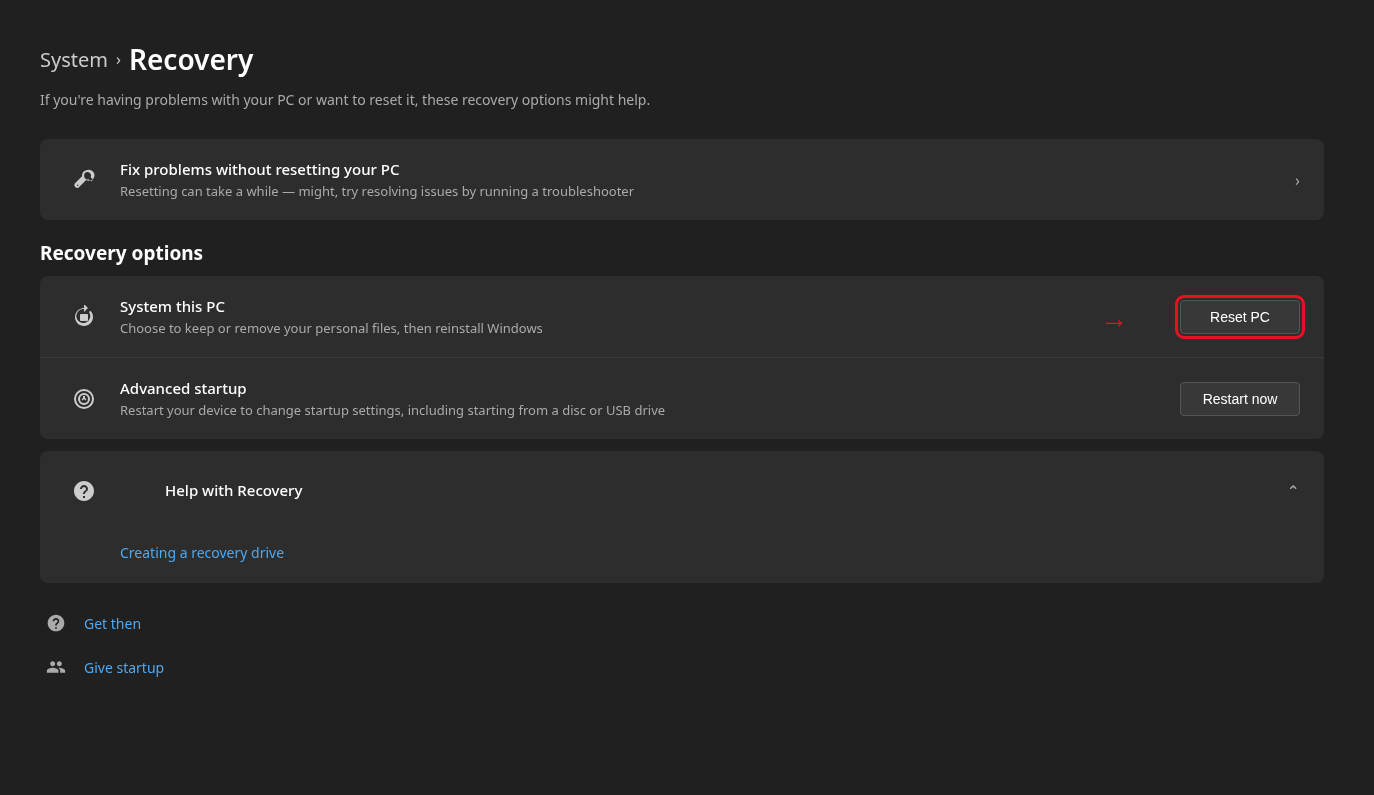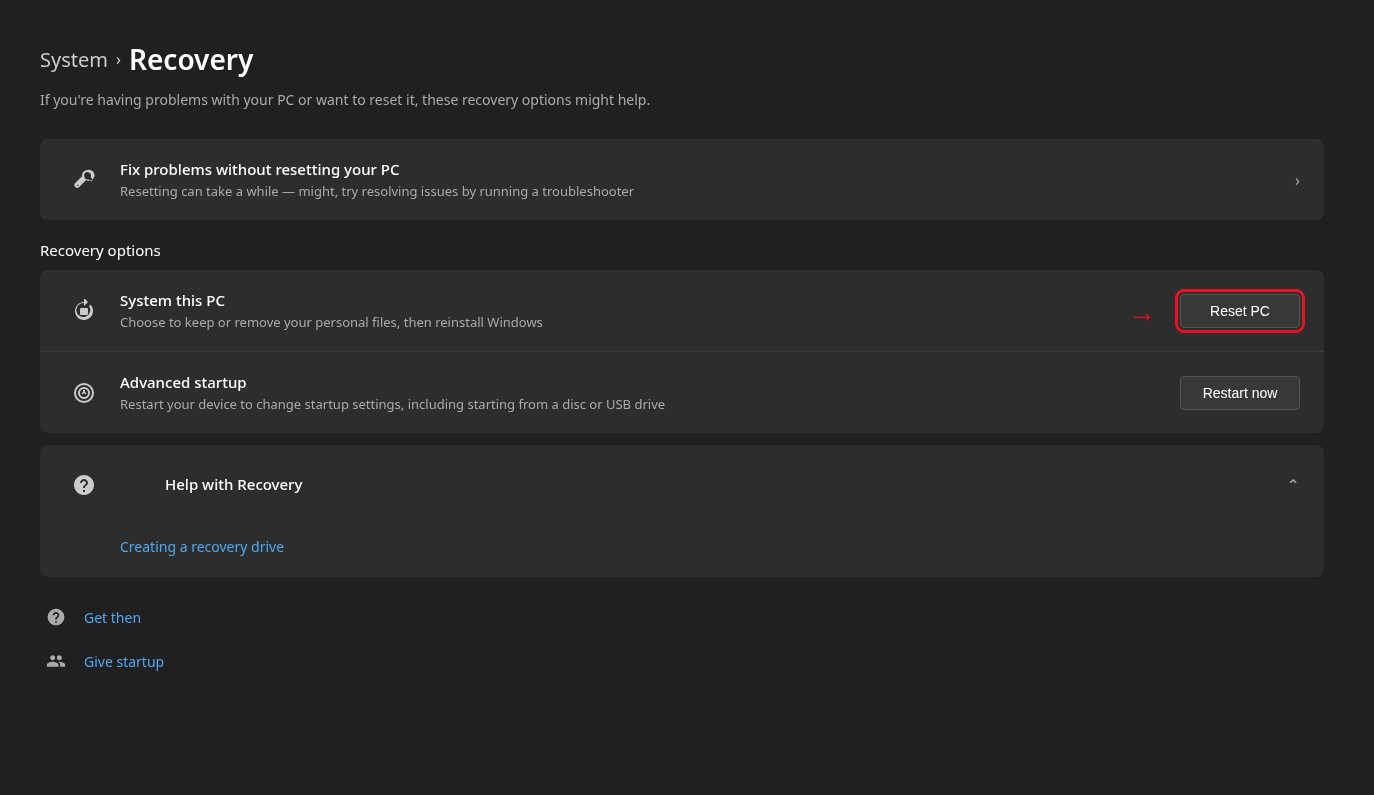--- a/index.html
+++ b/index.html
@@ -84,22 +84,22 @@
       font-size: 13px;
       color: #aaaaaa;
     }
 
     .card-chevron {
       color: #aaaaaa;
       font-size: 16px;
     }
 
     .section-label {
-      font-size: 15px;
-      font-weight: 400;
+      font-size: 19px;
+      font-weight: 700;
       color: #ffffff;
       margin: 20px 0 10px 0;
     }
 
     .recovery-options-card {
       background-color: #2d2d2d;
       border-radius: 8px;
       overflow: hidden;
       margin-bottom: 12px;
     }
@@ -136,20 +136,21 @@
       border-radius: 4px;
       font-size: 14px;
       font-weight: 400;
       cursor: pointer;
       border: 1px solid #555555;
       background-color: #383838;
       color: #ffffff;
       white-space: nowrap;
       min-width: 120px;
       text-align: center;
+      margin-left: 28px;
     }
 
     .btn-reset {
       outline: 3px solid #e81123;
       outline-offset: 2px;
     }
 
     .arrow-indicator {
       color: #e81123;
       font-size: 28px;

